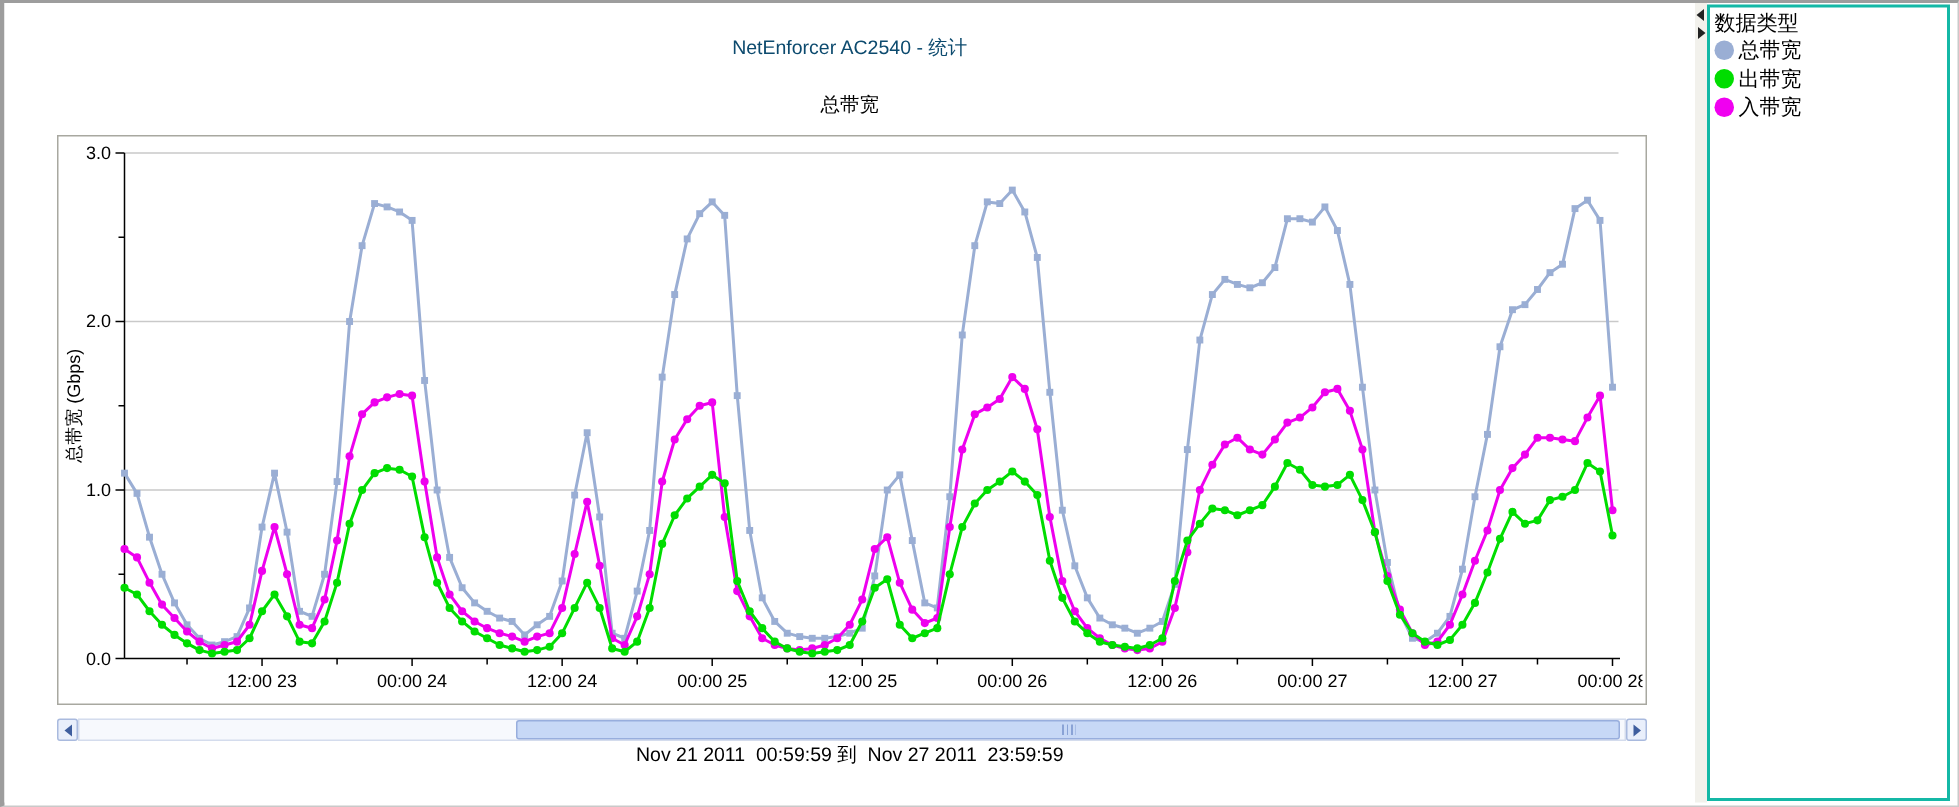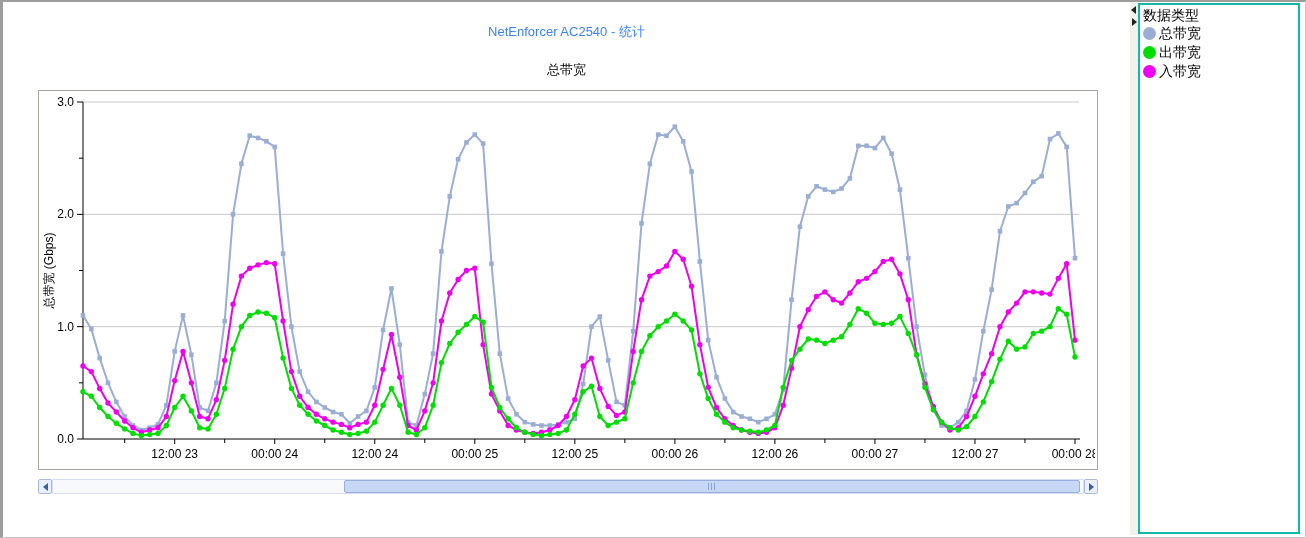--- a/index.html
+++ b/index.html
@@ -7,21 +7,21 @@
     width:1306px;height:538px;position:relative;background:#ffffff;
     font-family:"Liberation Sans","DejaVu Sans",sans-serif;color:#000;
     overflow:hidden;
   }
   .window{position:absolute;left:0;top:0;width:1306px;height:538px;
     border-top:2px solid #9d9d9d;border-left:3px solid #9d9d9d;
     border-bottom:1px solid #c9c9c9;border-right:1px solid #c9c9c9;
     box-sizing:border-box;background:#fff;}
   .main-area{position:absolute;left:0;top:0;width:1127px;height:533px;background:#fff;}
   .chart-title{position:absolute;left:0;top:21px;width:1127px;text-align:center;
-    font-size:13px;color:#3b82f6;}
+    font-size:13px;color:#0c4a6e;}
   .chart-subtitle{position:absolute;left:0;top:59px;width:1127px;text-align:center;
     font-size:13px;color:#000;}
   .chart-panel{position:absolute;left:35px;top:88px;width:1058px;height:378px;
     border:1px solid #a8a8a0;background:#fff;}
   
   .scrollbar{position:absolute;left:35px;top:477px;width:1060px;height:15px;}
   .sb-btn{position:absolute;top:0;width:14px;height:15px;background:#e9effb;
     border:1px solid #a9bade;box-sizing:border-box;border-radius:2px;
     display:flex;align-items:center;justify-content:center;}
   .sb-btn.left{left:0;}
@@ -481,20 +481,21 @@
       </div>
       <div class="sb-track">
         <div class="sb-thumb" id="sb-thumb" style="left: 291px; width: 736px;">
           <span class="grip"></span>
         </div>
       </div>
       <div class="sb-btn right">
         <span class="tri-r"></span>
       </div>
     </div>
+    <div class="range-text">Nov 21 2011  00:59:59 到  Nov 27 2011  23:59:59</div>
   </div>
 
   <div class="splitter">
     <span class="sp-tri-l"></span>
     <span class="sp-tri-r"></span>
   </div>
 
   <div class="legend-panel">
     <div class="legend-title">数据类型</div>
     <div id="legend-items">

